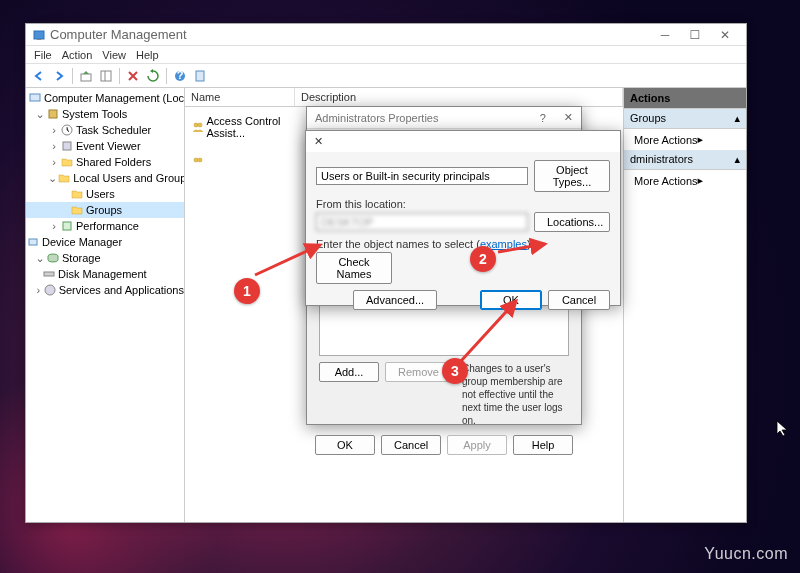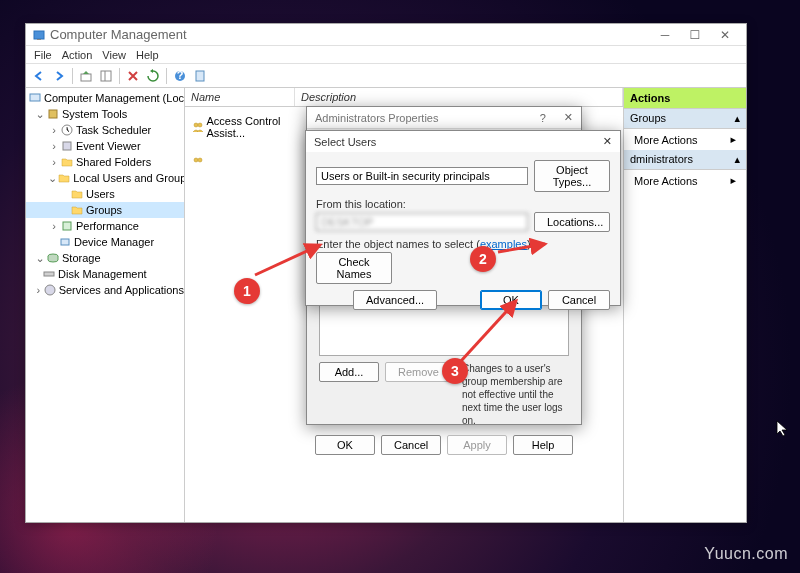--- a/index.html
+++ b/index.html
@@ -26,29 +26,29 @@
 
 .body-area { flex: 1; display: flex; background: #fff; }
 .tree-panel { width: 159px; border-right: 1px solid #ccc; overflow: hidden; padding: 2px 0; }
 .tree-item { display: flex; align-items: center; padding: 1px 0; white-space: nowrap; }
 .tree-item.selected { background: #cce8ff; }
 .tree-toggle { width: 12px; text-align: center; color: #666; }
 .tree-icon { width: 14px; height: 14px; margin-right: 2px; flex-shrink: 0; }
 .tree-label { color: #000; }
 
 .list-panel { flex: 1; display: flex; flex-direction: column; }
-.list-header { display: flex; border-bottom: 1px solid #ccc; background: #fff; font-style: italic; }
+.list-header { display: flex; border-bottom: 1px solid #ccc; background: #fff; }
 .list-header-cell { padding: 3px 6px; border-right: 1px solid #e0e0e0; color: #333; }
 .list-row { display: flex; padding: 1px 0; }
 .list-row .cell { padding: 7px 6px; display: flex; align-items: center; gap: 3px; }
 
 .actions-panel { width: 123px; border-left: 1px solid #ccc; background: #fff; display: flex; flex-direction: column; }
-.actions-header { background: #bef264; padding: 4px 6px; font-weight: bold; border-bottom: 1px solid #ccc; }
+.actions-header { background: #737373; padding: 4px 6px; font-weight: bold; border-bottom: 1px solid #ccc; }
 .actions-group { background: #d8e6f2; padding: 3px 6px; display: flex; justify-content: space-between; border-bottom: 1px solid #ccc; }
-.actions-item { padding: 4px 10px; display: flex; justify-content: space-between; align-items: center; }
+.actions-item { padding: 4px 10px; display: flex; align-items: center; }
 
 .dialog { position: absolute; background: #f0f0f0; border: 1px solid #888; box-shadow: 0 3px 15px rgba(0,0,0,0.4); }
 .prop-dialog { left: 306px; top: 106px; width: 276px; height: 319px; }
 .prop-title { height: 22px; display: flex; align-items: center; padding: 0 8px; background: #fff; border-bottom: 1px solid #ddd; color: #777; }
 .prop-close { margin-left: auto; margin-right: 18px; color: #666; }
 .prop-x { color: #666; }
 .prop-body { padding: 12px; }
 .member-box { border: 1px solid #aaa; background: #fff; height: 165px; margin-top: 50px; }
 .note-text { font-size: 10px; color: #333; line-height: 1.3; }
 .btn { background: #fdfdfd; border: 1px solid #888; padding: 3px 12px; min-width: 60px; text-align: center; color: #000; cursor: pointer; border-radius: 2px; }
@@ -211,21 +211,21 @@
           </svg>
         <span class="tree-label">Groups</span>
       </div>
       <div class="tree-item" style="padding-left:22px">
         <span class="tree-toggle">›</span>
         <svg class="mini tree-icon">
             <rect x="3" y="3" width="8" height="8" fill="#d8f0d8" stroke="#5a9e5a"></rect>
           </svg>
         <span class="tree-label">Performance</span>
       </div>
-      <div class="tree-item" style="padding-left:32px">
+      <div class="tree-item" style="">
         <svg class="mini tree-icon">
             <rect x="3" y="4" width="8" height="6" fill="#d8e8f8" stroke="#5a90c0"></rect>
           </svg>
         <span class="tree-label">Device Manager</span>
       </div>
       <div class="tree-item" style="padding-left:8px">
         <span class="tree-toggle">⌄</span>
         <svg class="mini tree-icon">
             <ellipse cx="7" cy="5" rx="5" ry="2" fill="#c0d8c0" stroke="#5a9e5a"></ellipse>
             <path d="M2 5 L2 9 A5 2 0 0 0 12 9 L12 5" fill="#c0d8c0" stroke="#5a9e5a"></path>
@@ -312,21 +312,20 @@
       <button class="btn">OK</button>
       <button class="btn">Cancel</button>
       <button class="btn disabled">Apply</button>
       <button class="btn">Help</button>
     </div>
   </div>
 </div>
 
 <div class="dialog select-dialog">
   <div class="select-title">
-    <span class="title">Select Users</span>
     <span style="color:#333">✕</span>
   </div>
   <div class="select-body">
     <div class="field-row">
       <div class="field-input">Users or Built-in security principals</div>
       <button class="btn" style="width:76px">Object Types...</button>
     </div>
     <div class="field-label">From this location:</div>
     <div class="field-row">
       <div class="field-input blur">DESKTOP</div>

